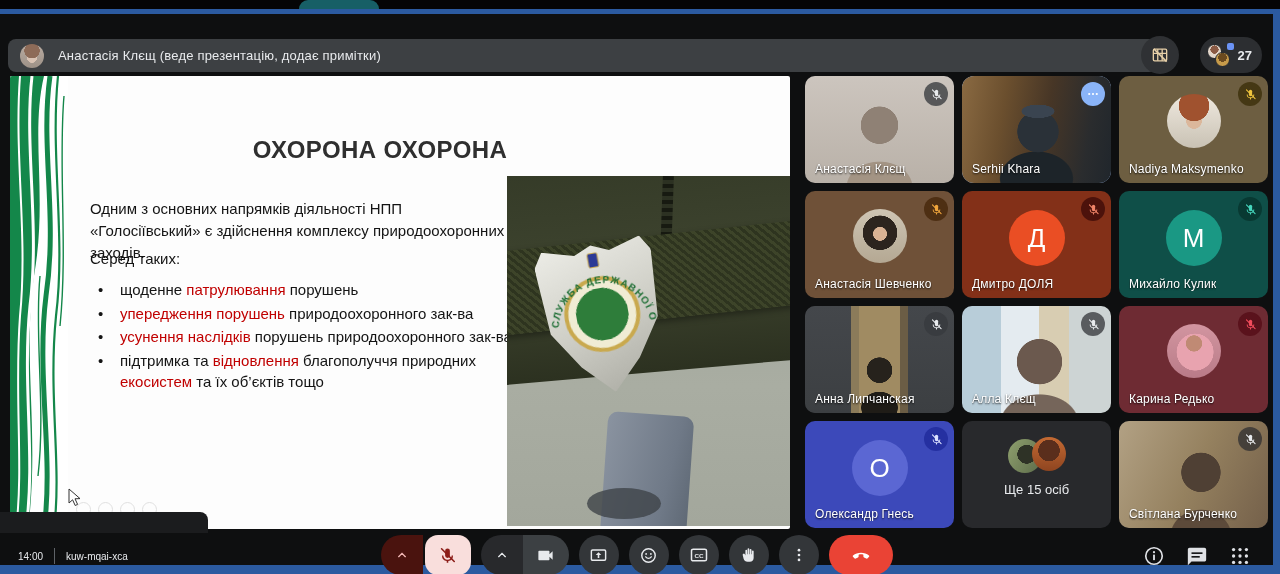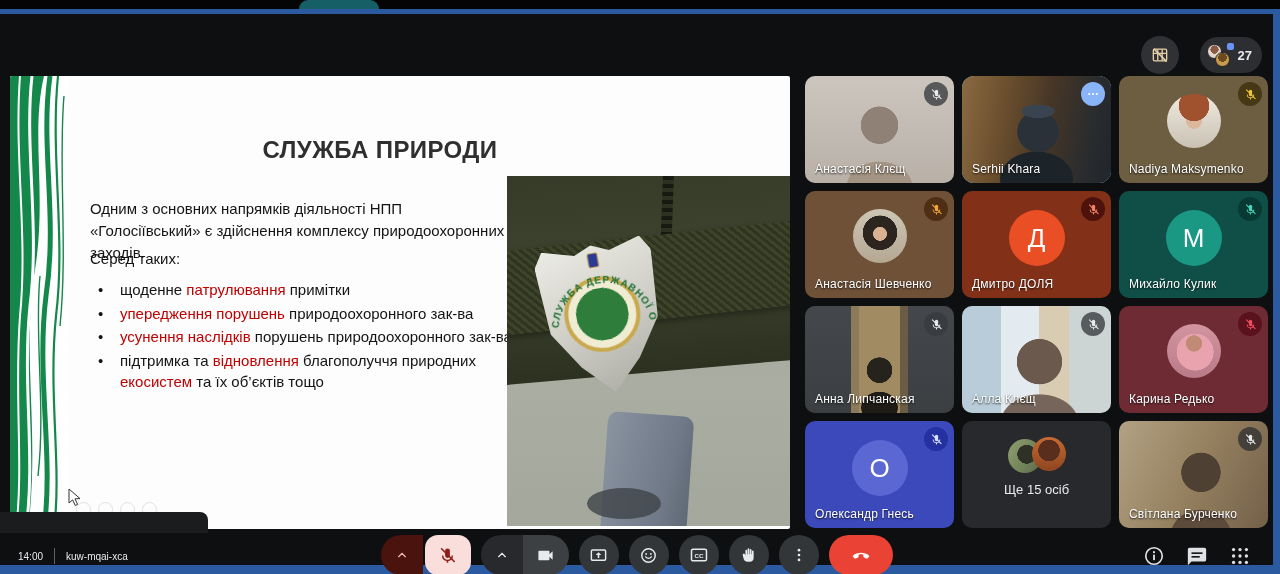--- a/index.html
+++ b/index.html
@@ -135,20 +135,24 @@
 
   .utils { position:absolute; right:22px; top:520px; height:44px; display:flex; align-items:center; gap:21px; }
 </style>
 </head>
 <body>
 
 <div class="frame">
   <div class="peek-tab"></div>
   <div class="app">
 
+    <div class="topbar">
+      <div class="presenter-avatar"></div>
+      <div class="presenter-label">Анастасія Клєщ (веде презентацію, додає примітки)</div>
+    </div>
 
     <div class="hdr-utils">
       <div class="hdr-btn">
         <svg width="20" height="20" viewBox="0 0 24 24">
           <g stroke="#e7d0a8" stroke-width="1.6" fill="none">
             <rect x="4" y="5" width="16" height="14" rx="1.5"></rect>
             <path d="M4 10h16M9.3 5v14M14.6 5v14"></path>
             <path d="M4.5 4.5l15.5 15.5" stroke-width="2"></path>
           </g>
         </svg>
@@ -168,25 +172,25 @@
         <rect width="58" height="453" fill="#ffffff"></rect>
         <path d="M0 0 H34 C20 60 38 120 24 200 C12 280 30 360 18 453 H0 Z" fill="#14874a"></path>
         <path d="M40 0 C30 70 48 140 36 220 C26 300 44 380 34 453" stroke="#14874a" stroke-width="5" fill="none"></path>
         <path d="M48 0 C40 80 56 160 46 240 C38 320 52 390 44 453" stroke="#14874a" stroke-width="2.2" fill="none"></path>
         <path d="M22 0 C14 70 30 150 20 230 C12 310 26 380 16 453" stroke="#ffffff" stroke-width="3" fill="none"></path>
         <path d="M10 0 C4 80 18 160 10 240 C4 320 14 390 6 453" stroke="#ffffff" stroke-width="2" fill="none"></path>
         <path d="M54 20 C48 90 58 170 50 250" stroke="#14874a" stroke-width="1.4" fill="none"></path>
         <path d="M30 200 C24 260 36 330 28 400" stroke="#14874a" stroke-width="1.4" fill="none"></path>
       </svg>
 
-      <div class="slide-title">СЛУЖБА ПРИРОДИ</div>
+      <div class="slide-title">ОХОРОНА ОХОРОНА</div>
       <div class="slide-intro">Одним з основних напрямків діяльності НПП «Голосіївський» є здійснення комплексу природоохоронних заходів.</div>
       <div class="slide-list-intro">Серед таких:</div>
       <ul class="slide-bullets" id="bullets">
-          <li><span>щоденне </span><span class="seg-red">патрулювання</span><span> примітки</span></li>
+          <li><span>щоденне </span><span class="seg-red">патрулювання</span><span> порушень</span></li>
           <li><span class="seg-red">упередження порушень</span><span> природоохоронного зак-ва</span></li>
           <li><span class="seg-red">усунення наслідків</span><span> порушень природоохоронного зак-ва</span></li>
           <li><span>підтримка та </span><span class="seg-red">відновлення</span><span> благополуччя природних </span><span class="seg-red">екосистем</span><span> та їх об’єктів тощо</span></li>
         </ul>
 
       <div class="photo">
         <div class="bag"></div>
         <div class="zipper"></div>
         <div class="strap"></div>
         <div class="jeans"></div>

